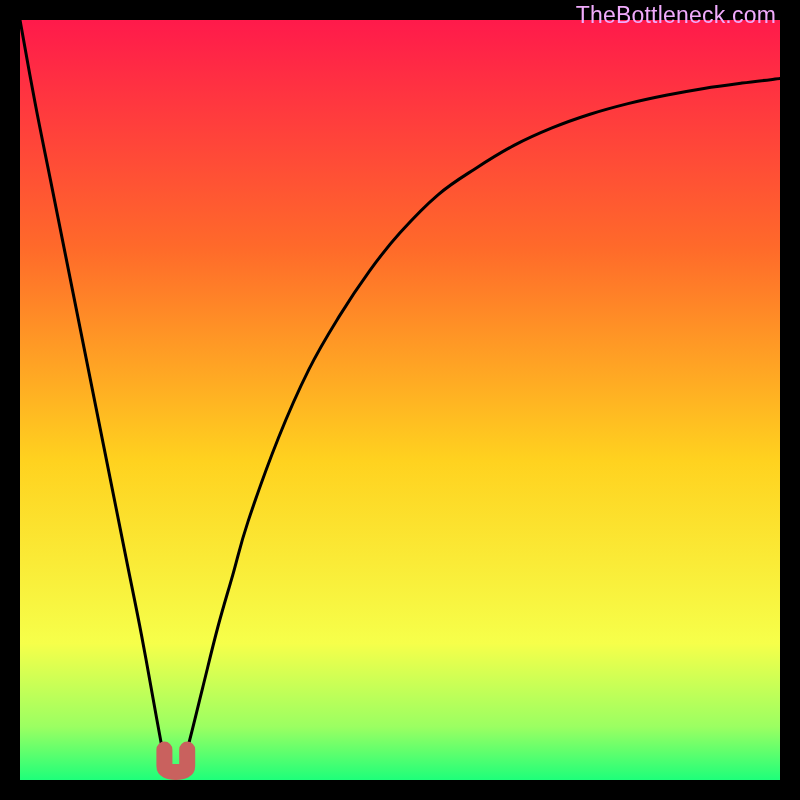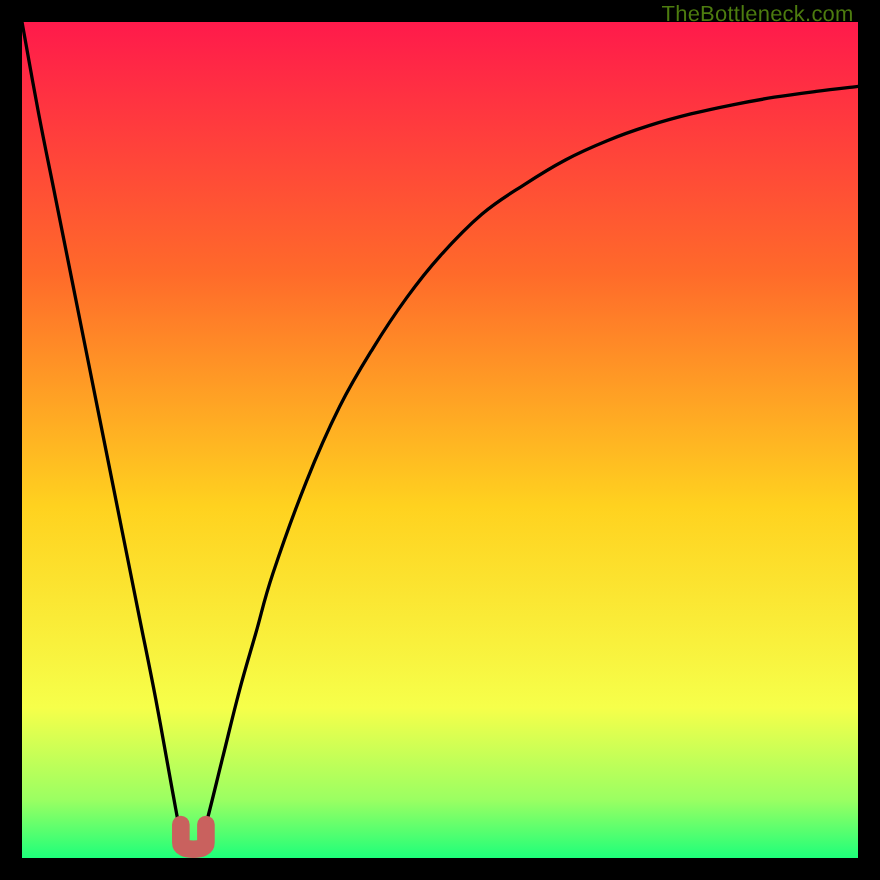--- a/index.html
+++ b/index.html
@@ -23,22 +23,22 @@
     position: absolute;
     left: 0;
     top: 0;
     width: 760px;
     height: 760px;
   }
   .attribution {
     position: absolute;
     top: 2px;
     right: 24px;
-    color: #4d7c0f;
-    font-size: 20px;
+    color: #f0abfc;
+    font-size: 23px;
     font-weight: 500;
     letter-spacing: 0.2px;
   }
 </style>
 </head>
 <body>
 
 <div class="frame">
   <svg class="plot" viewBox="0 0 760 760" preserveAspectRatio="none">
     <defs>

